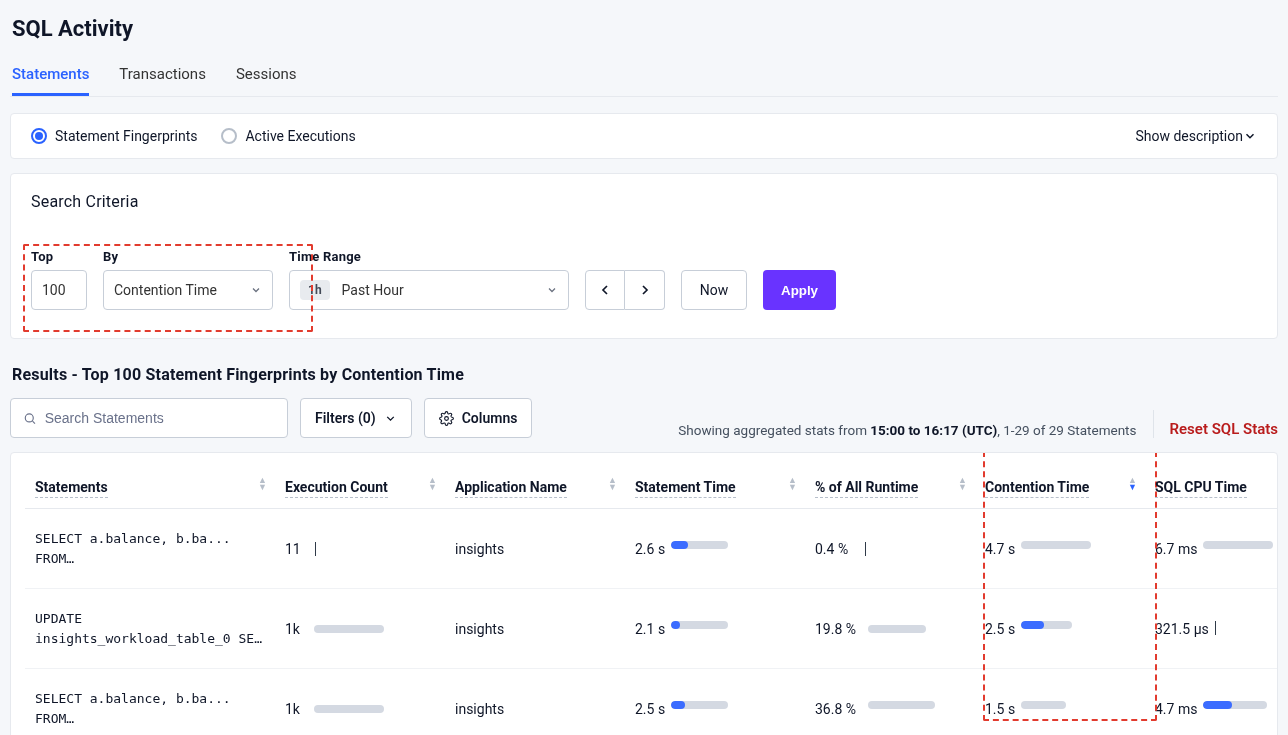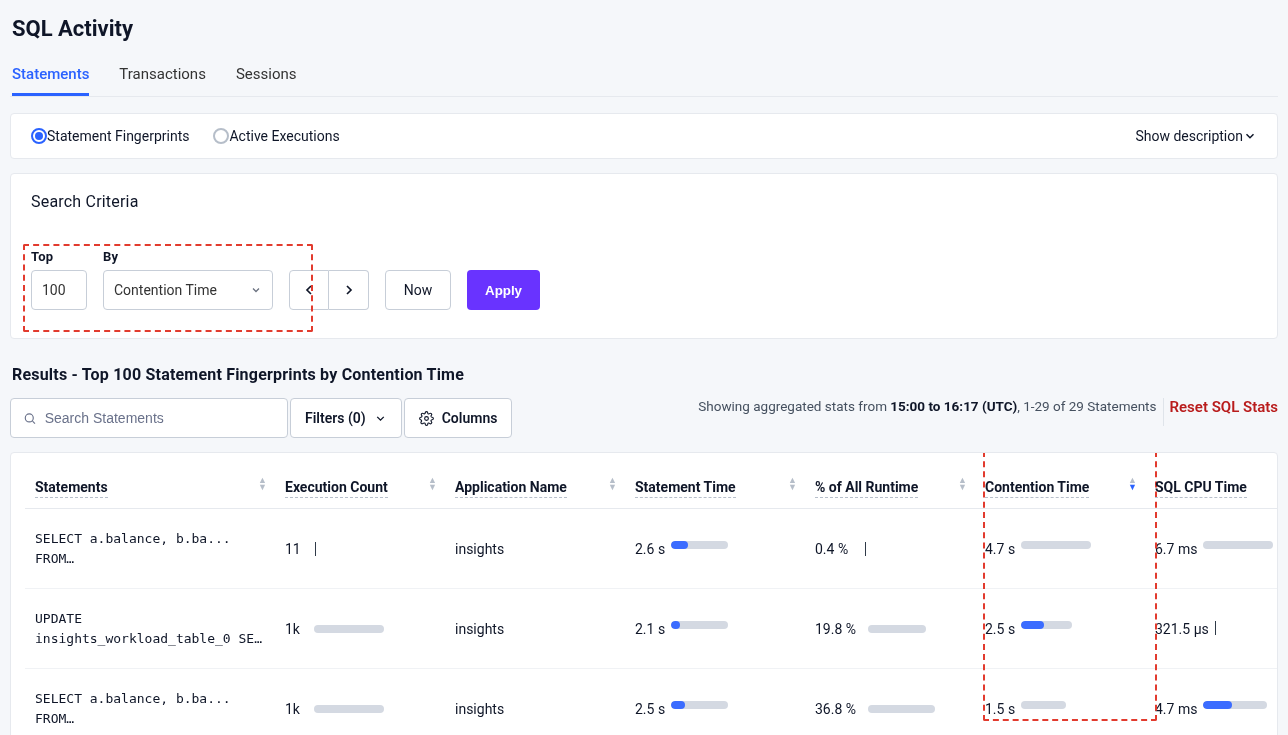--- a/index.html
+++ b/index.html
@@ -43,21 +43,21 @@
     margin-bottom: 14px;
   }
   .card.top-bar {
     display: flex;
     justify-content: space-between;
     align-items: center;
     padding: 14px 20px;
   }
   .radio-group { display: flex; gap: 24px; align-items: center; }
   .radio {
-    display: flex; align-items: center; cursor: pointer;
+    display: flex; align-items: center; gap: 8px; cursor: pointer;
   }
   .radio-circle {
     width: 16px; height: 16px; border-radius: 50%;
     border: 2px solid #b6bec9; position: relative; background:#fff;
   }
   .radio.selected .radio-circle { border-color: #2a62ff; }
   .radio.selected .radio-circle::after {
     content:""; position:absolute; top:2px; left:2px;
     width:8px; height:8px; border-radius:50%; background:#2a62ff;
   }
@@ -98,21 +98,21 @@
     position:absolute; border:2px dashed #e23b2e; pointer-events:none;
     border-radius:2px;
   }
   .rel { position:relative; }
 
   .results-heading {
     font-size:16px; font-weight:700; margin:26px 0 14px 2px; letter-spacing:.2px;
   }
 
   .toolbar-row {
-    display:flex; align-items:flex-start; gap:2px; flex-wrap:wrap;
+    display:flex; align-items:flex-end; gap:12px; flex-wrap:wrap;
     margin-bottom:14px;
   }
   .search-input {
     border:1px solid #c7ced8; border-radius:4px; background:#fff;
     height:40px; width:278px; display:flex; align-items:center; padding:0 12px; gap:8px;
   }
   .search-input input {
     border:none; outline:none; width:100%; font-size:14px; color:#3a4252;
     background:transparent;
   }
@@ -211,20 +211,32 @@
     <div class="field-group">
       <span class="field-label">By</span>
       <div class="select by-select">
         <span>Contention Time</span>
         <svg class="caret" width="12" height="12" viewBox="0 0 24 24" fill="none" stroke="#6b7280" stroke-width="2.5">
             <polyline points="6 9 12 15 18 9"></polyline>
           </svg>
       </div>
     </div>
 
+    <div class="field-group">
+      <span class="field-label">Time Range</span>
+      <div class="select tr-select">
+        <span style="display:flex;align-items:center;gap:12px;">
+          <span class="tr-badge">1h</span>
+          <span>Past Hour</span>
+        </span>
+        <svg class="caret" width="12" height="12" viewBox="0 0 24 24" fill="none" stroke="#6b7280" stroke-width="2.5">
+            <polyline points="6 9 12 15 18 9"></polyline>
+          </svg>
+      </div>
+    </div>
 
     <div class="nav-group">
       <div class="nav-btn">
         <svg width="16" height="16" viewBox="0 0 24 24" fill="none" stroke="#0f1628" stroke-width="2.5">
             <polyline points="15 18 9 12 15 6"></polyline>
           </svg>
       </div>
       <div class="nav-btn">
         <svg width="16" height="16" viewBox="0 0 24 24" fill="none" stroke="#0f1628" stroke-width="2.5">
             <polyline points="9 18 15 12 9 6"></polyline>
@@ -437,21 +449,21 @@
     <td><span>insights</span></td>
     <td>
       <div class="bar-wrap">
         <span>2.5 s</span>
         <div class="bar-bg short" style="width:57px">
                 <div class="bar-fill" style="width:25%"></div>
               </div>
       </div>
     </td>
     <td>
-      <div style="display:flex;align-items:center;gap:12px;">
+      <div style="display:flex;align-items:flex-start;gap:12px;">
         <span style="min-width:38px">36.8 %</span>
         <div class="bar-bg " style="width:67px">
                 <div class="bar-fill" style="width:0%"></div>
               </div>
       </div>
     </td>
     <td>
       <div class="bar-wrap">
         <span>1.5 s</span>
         <div class="bar-bg short" style="width:45px">

